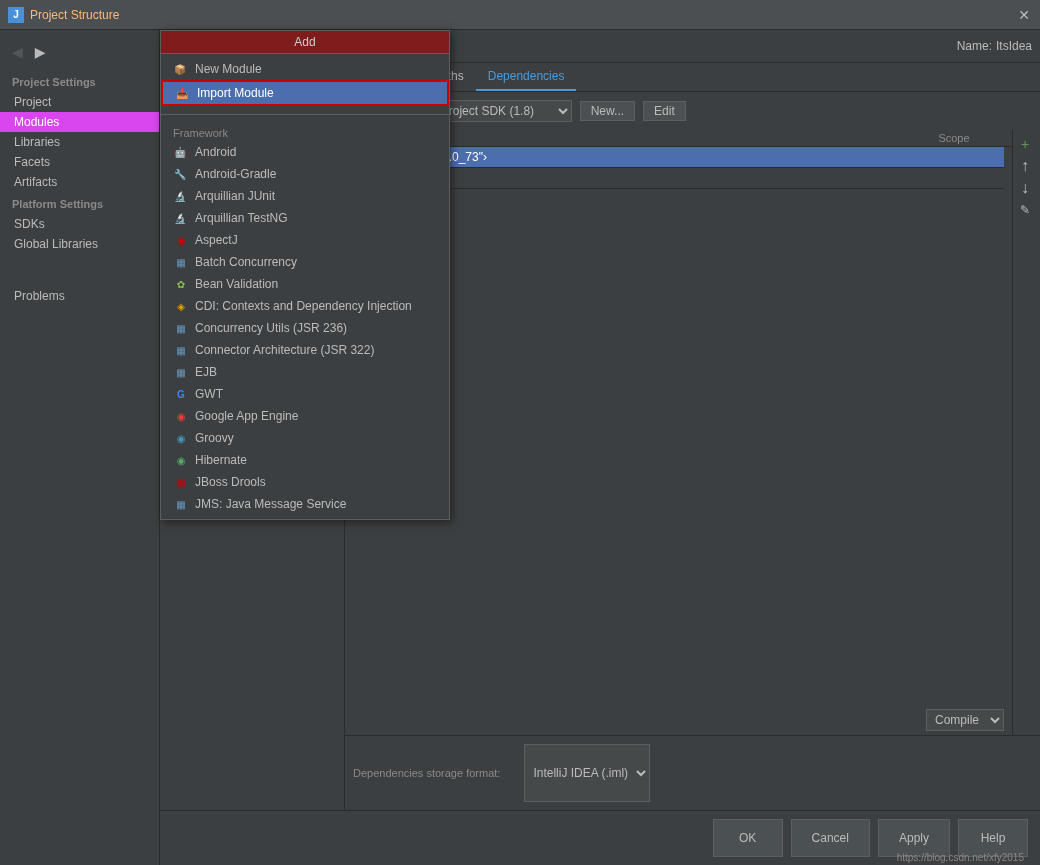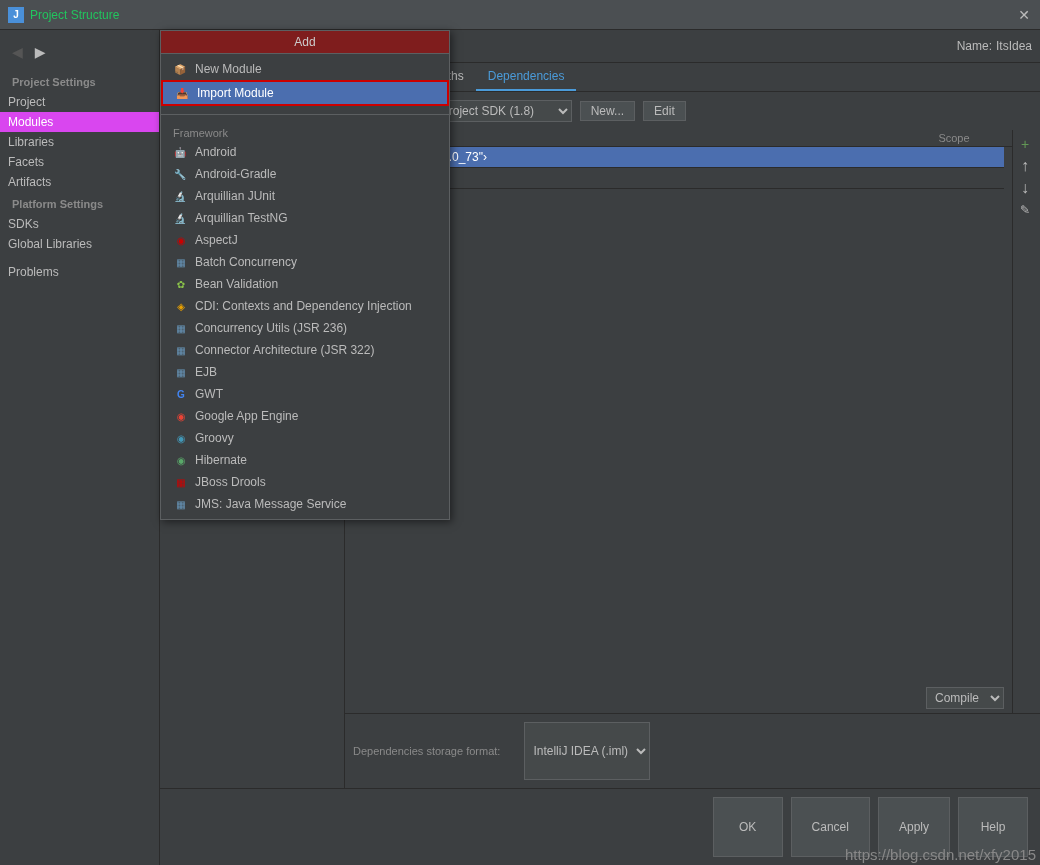--- a/index.html
+++ b/index.html
@@ -30,21 +30,21 @@
       background: #4a90d9;
       display: inline-block;
       font-size: 10px;
       color: white;
       text-align: center;
       line-height: 16px;
       font-weight: bold;
     }
     .title-bar-text {
       flex: 1;
-      color: #22c55e;
+      color: #fdba74;
       font-size: 12px;
     }
     .title-bar-close {
       width: 16px;
       height: 16px;
       cursor: pointer;
       color: #bbbbbb;
       font-size: 14px;
       text-align: center;
       line-height: 16px;
@@ -84,21 +84,21 @@
 
     .sidebar-section-label {
       color: #8a8a8a;
       font-size: 11px;
       font-weight: bold;
       padding: 6px 12px 4px 12px;
       text-transform: none;
     }
 
     .sidebar-item {
-      padding: 3px 8px;
+      padding: 3px 14px;
       cursor: pointer;
       color: #bbbbbb;
       font-size: 12px;
       display: flex;
       align-items: center;
       gap: 4px;
     }
     .sidebar-item.active {
       background: #d946ef;
       color: white;
@@ -250,21 +250,21 @@
     .footer {
       display: flex;
       justify-content: flex-end;
       align-items: center;
       padding: 8px 12px;
       gap: 8px;
       border-top: 1px solid #2b2b2b;
       background: #3c3f41;
     }
     .footer-btn {
-      padding: 22px 20px;
+      padding: 11px 20px;
       background: #4b5052;
       border: 1px solid #5c5f61;
       color: #bbbbbb;
       font-size: 12px;
       cursor: pointer;
       min-width: 70px;
       text-align: center;
     }
 
     
@@ -389,22 +389,22 @@
       display: flex;
       align-items: center;
       justify-content: flex-end;
       padding: 4px 8px;
     }
 
     
     .watermark {
       position: absolute;
       bottom: 2px;
-      right: 4px;
-      font-size: 15px;
+      right: 16px;
+      font-size: 10px;
       color: #888888;
     }
   </style>
 </head>
 <body>
 
 <div class="title-bar">
   <span class="title-bar-icon">J</span>
   <span class="title-bar-text">Project Structure</span>
   <span class="title-bar-close">✕</span>
@@ -438,21 +438,21 @@
 
     <div class="sidebar-section-label">Platform Settings</div>
 
     <div class="sidebar-item">
       <span>SDKs</span>
     </div>
     <div class="sidebar-item">
       <span>Global Libraries</span>
     </div>
 
-    <div style="margin-top: 8px;">
+    <div style="margin-top: 32px;">
       <div class="sidebar-item">
         <span>Problems</span>
       </div>
     </div>
   </div>
 
   <div class="content-area">
 
     <div class="toolbar">
       <button class="toolbar-btn green">+</button>

